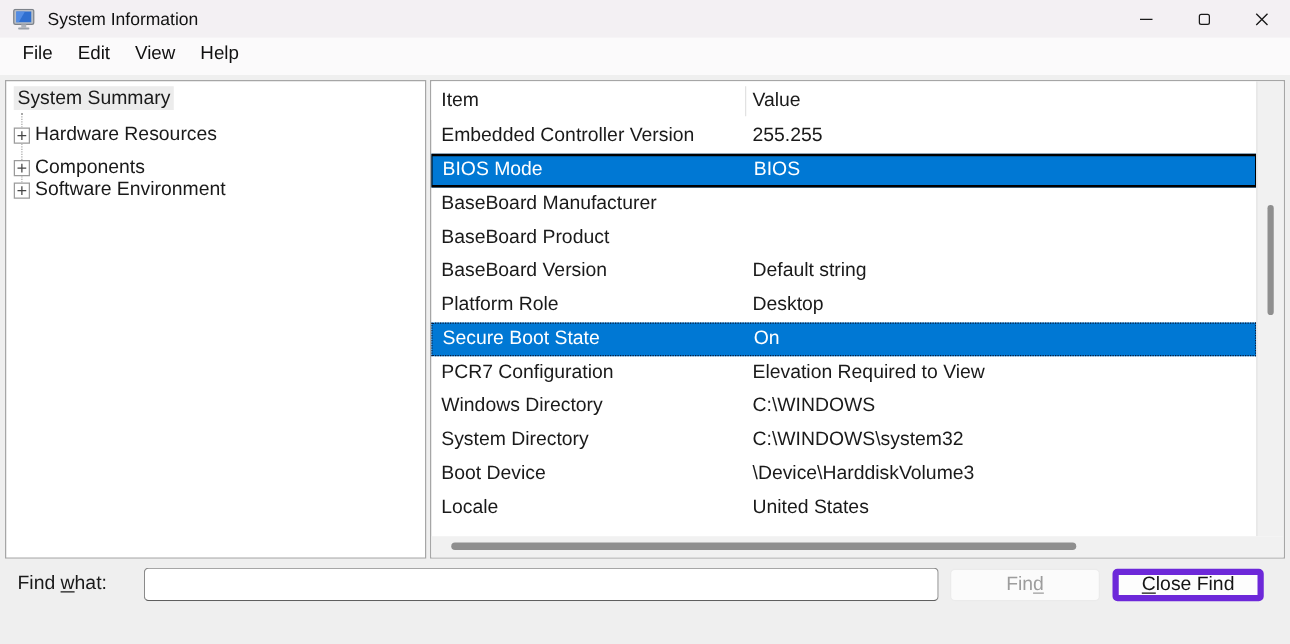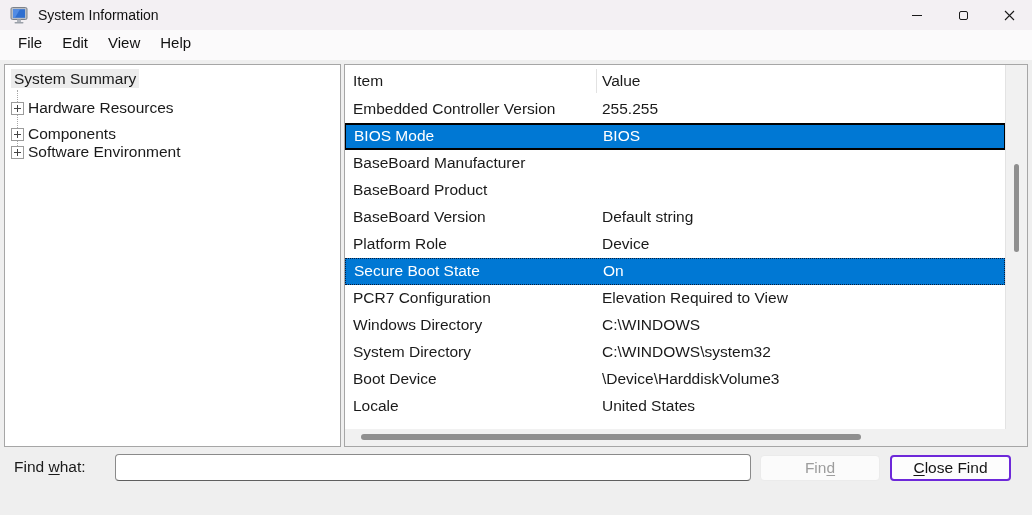--- a/index.html
+++ b/index.html
@@ -54,21 +54,21 @@
   .vscroll .thumb { position:absolute; left:8px; top:99px; width:5px; height:88px; background:#8f8f8f; border-radius:3px; }
   .hscroll { position:absolute; left:0; bottom:0; width:682px; height:17px; background:#f1f1f1; }
   .hscroll .thumb { position:absolute; left:16px; top:5px; width:500px; height:6px; background:#8f8f8f; border-radius:3px; }
 
   
   .findbar { position:absolute; left:0; top:447px; width:1032px; height:68px; background:#efefef; }
   .find-label { position:absolute; left:14px; top:11px; font-size:15.5px; }
   .find-input { position:absolute; left:115px; top:7px; width:636px; height:27px; background:#fff; border:1px solid #8a8a8a; border-bottom-color:#5f5f5f; border-radius:4px; font-family:"Liberation Sans",sans-serif; font-size:15px; padding:0 8px; outline:none; }
   .btn { position:absolute; top:8px; height:26px; font-size:15.5px; display:flex; align-items:center; justify-content:center; border-radius:4px; }
   .btn-find { left:760px; width:120px; background:#fbfbfb; border:1px solid #ebebeb; color:#9d9d9d; }
-  .btn-close { left:890px; width:121px; background:#fdfdfd; border:2px solid #6d28d9; color:#151515; }
+  .btn-close { left:890px; width:121px; background:#fdfdfd; border:5px solid #6d28d9; color:#151515; }
   .chk-row { position:absolute; top:44px; left:0; width:1032px; height:22px; }
   .chk-group { position:absolute; display:flex; align-items:center; }
   .g1 { left:18px; } .g2 { left:337px; }
   .checkbox { width:15px; height:15px; border:1px solid #8a8a8a; border-radius:3px; background:#fdfdfd; flex:none; }
   .chk-label { margin-left:6px; font-size:15.5px; white-space:nowrap; }
 
   .mn { text-decoration:underline; text-underline-offset:2px; }
 </style>
 </head>
 <body>
@@ -147,21 +147,21 @@
     <div class="row">
       <span class="c-item">BaseBoard Product</span>
         <span class="c-value"></span>
     </div>
     <div class="row">
       <span class="c-item">BaseBoard Version</span>
         <span class="c-value">Default string</span>
     </div>
     <div class="row">
       <span class="c-item">Platform Role</span>
-        <span class="c-value">Device</span>
+        <span class="c-value">Desktop</span>
     </div>
     <div class="row sel sel-dotted">
       <span class="c-item">Secure Boot State</span>
         <span class="c-value">On</span>
     </div>
     <div class="row">
       <span class="c-item">PCR7 Configuration</span>
         <span class="c-value">Elevation Required to View</span>
     </div>
     <div class="row">

